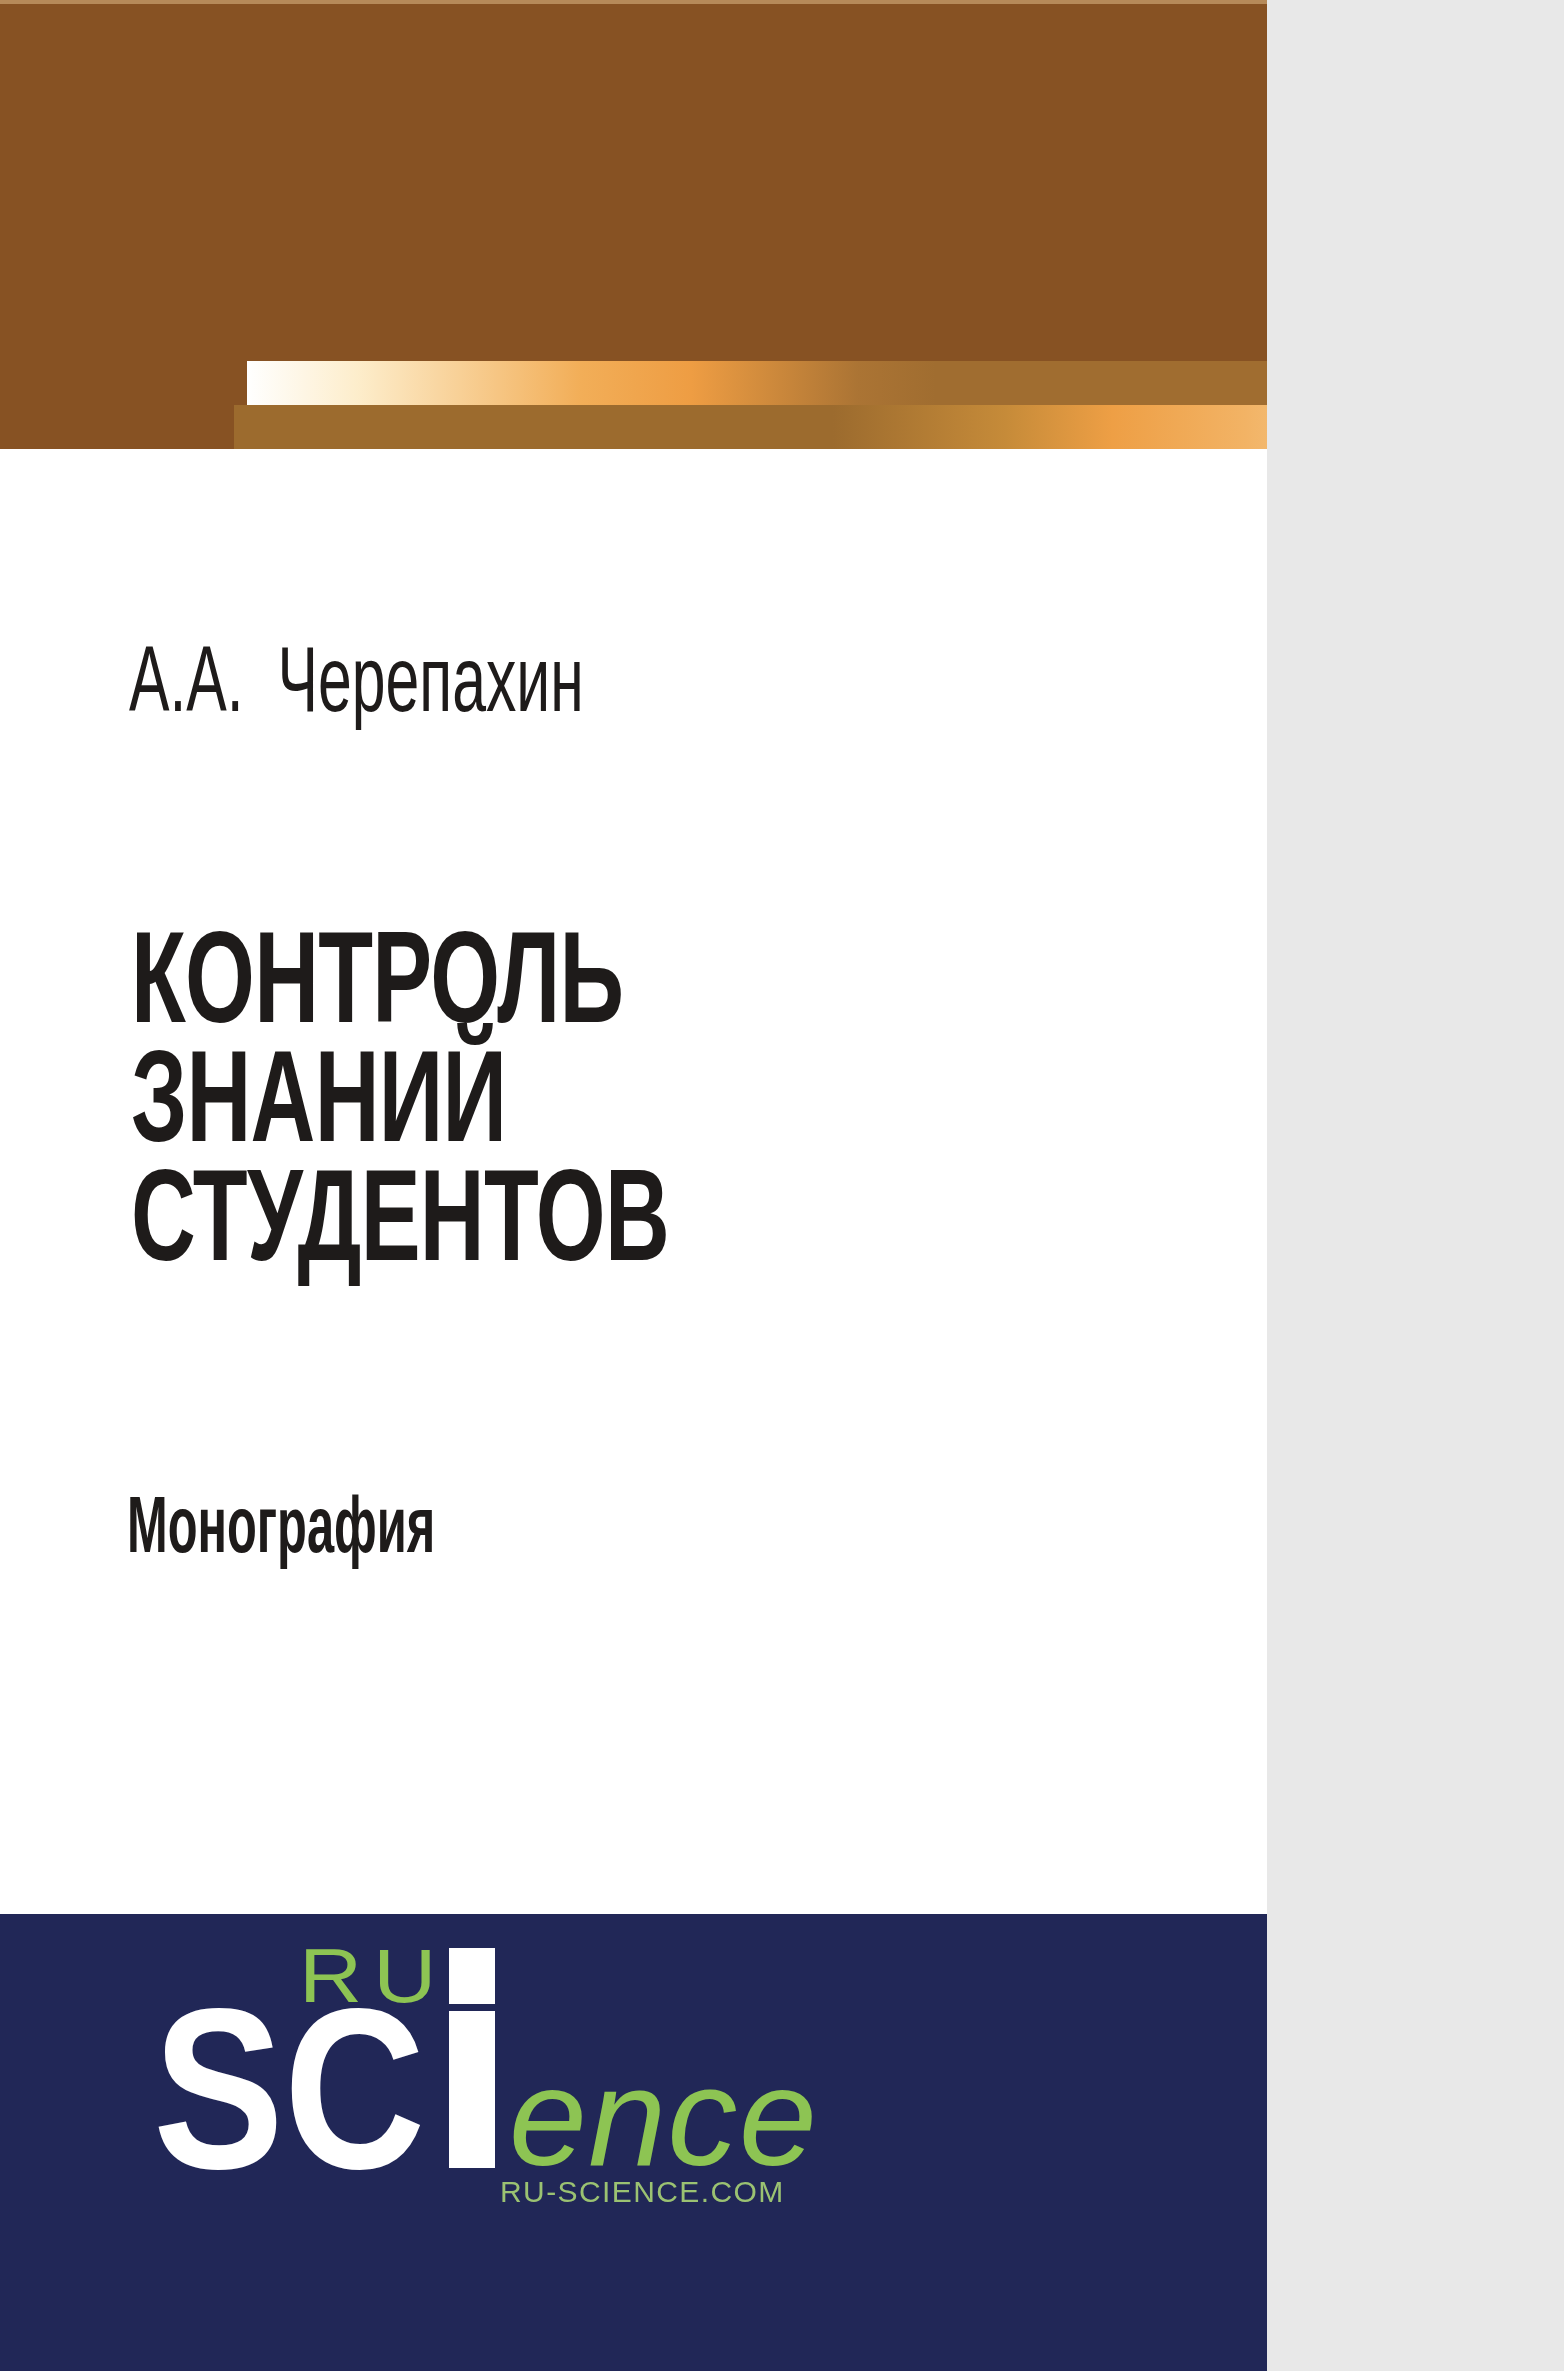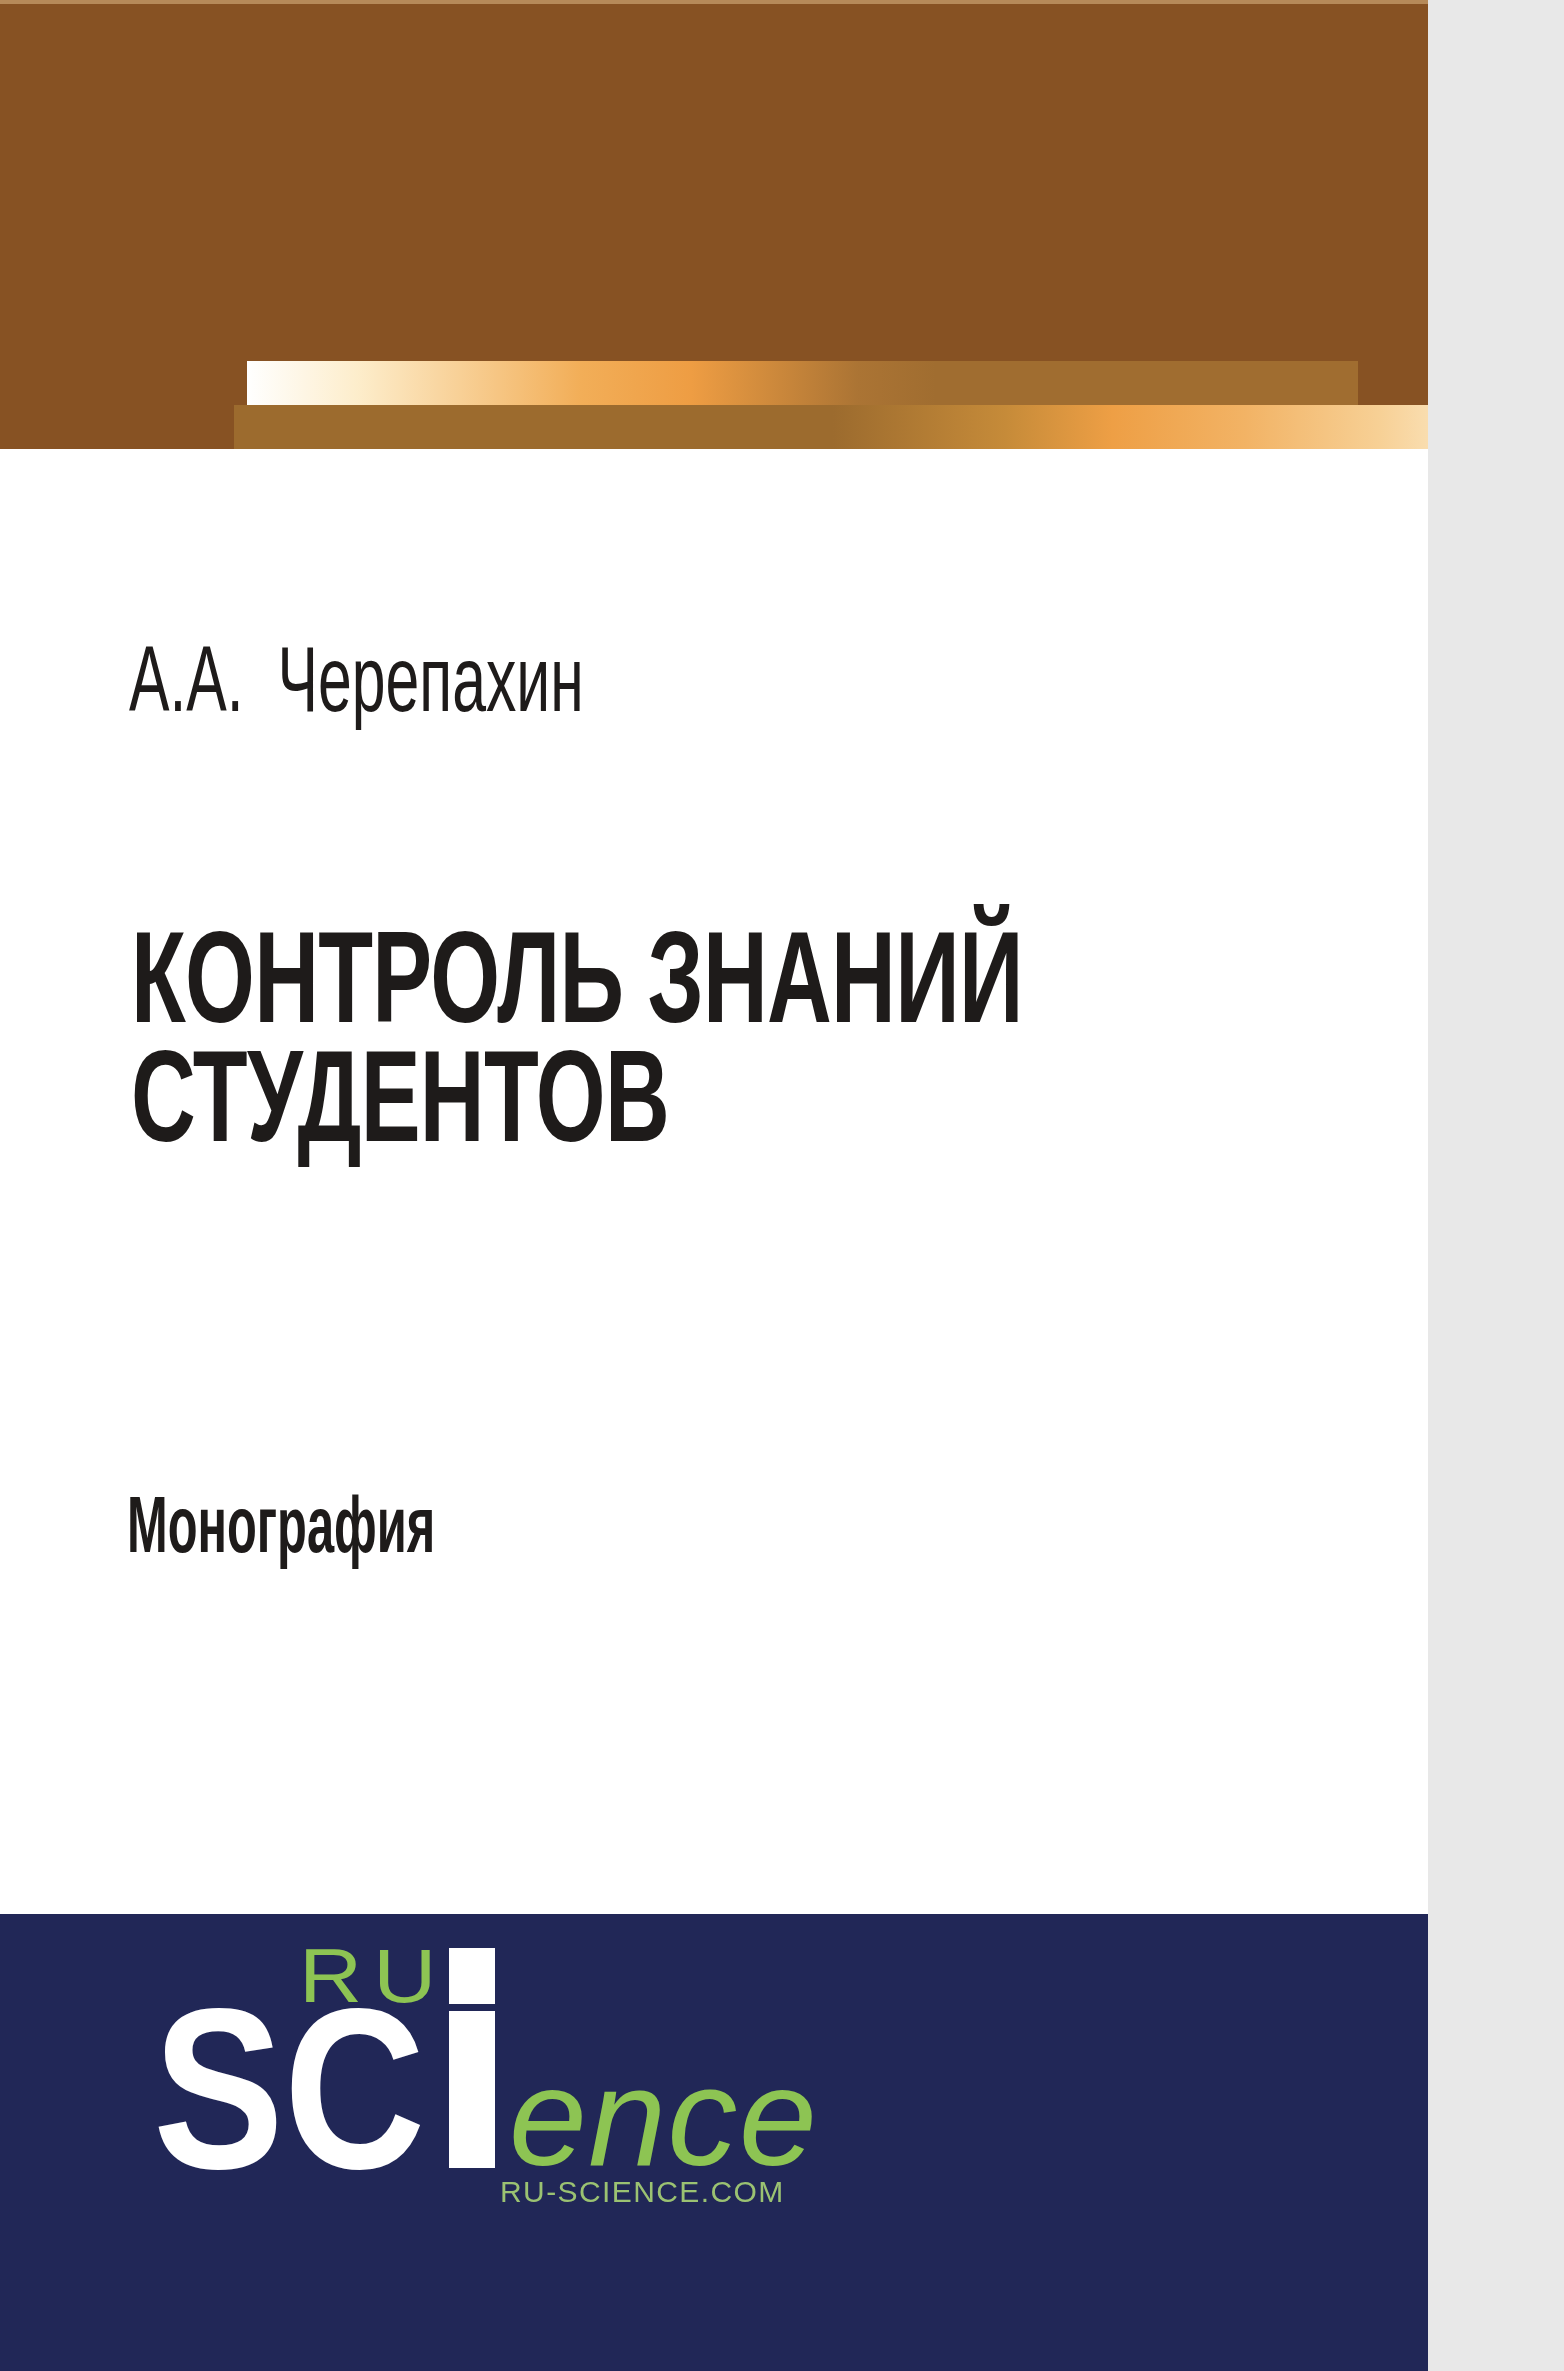--- a/index.html
+++ b/index.html
@@ -1,18 +1,18 @@
 <!DOCTYPE html>
 <html><head>
 <meta charset="utf-8">
 <style>
   html,body{margin:0;padding:0;background:#e8e8e8;}
   .cover{
     position:relative;
-    width:1428px;height:2372px;
+    width:1267px;height:2372px;
     background:#ffffff;
     overflow:hidden;
     font-family:"Liberation Sans", sans-serif;
   }
   
   .top-edge-line{
     position:absolute;left:0;top:0;width:100%;height:3.8px;
     background:#b68a59;
   }
   .brown-band{

